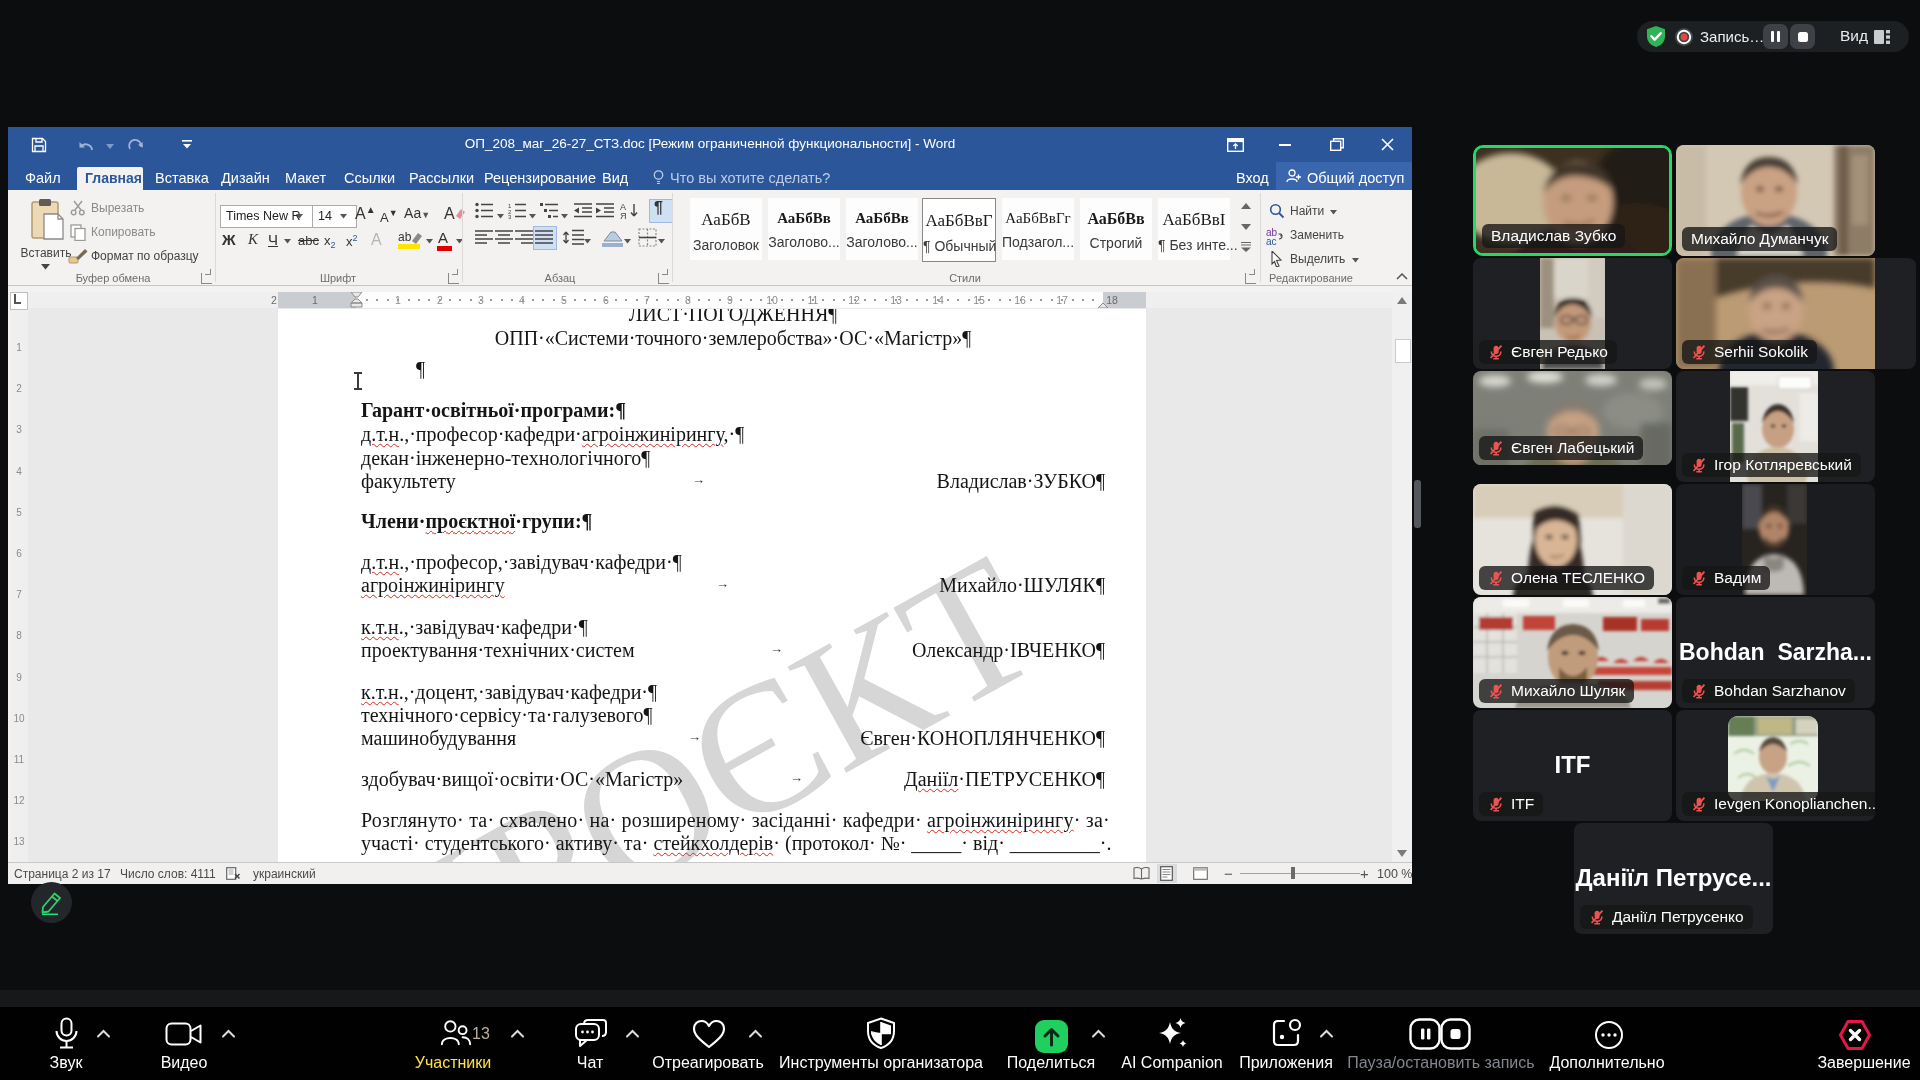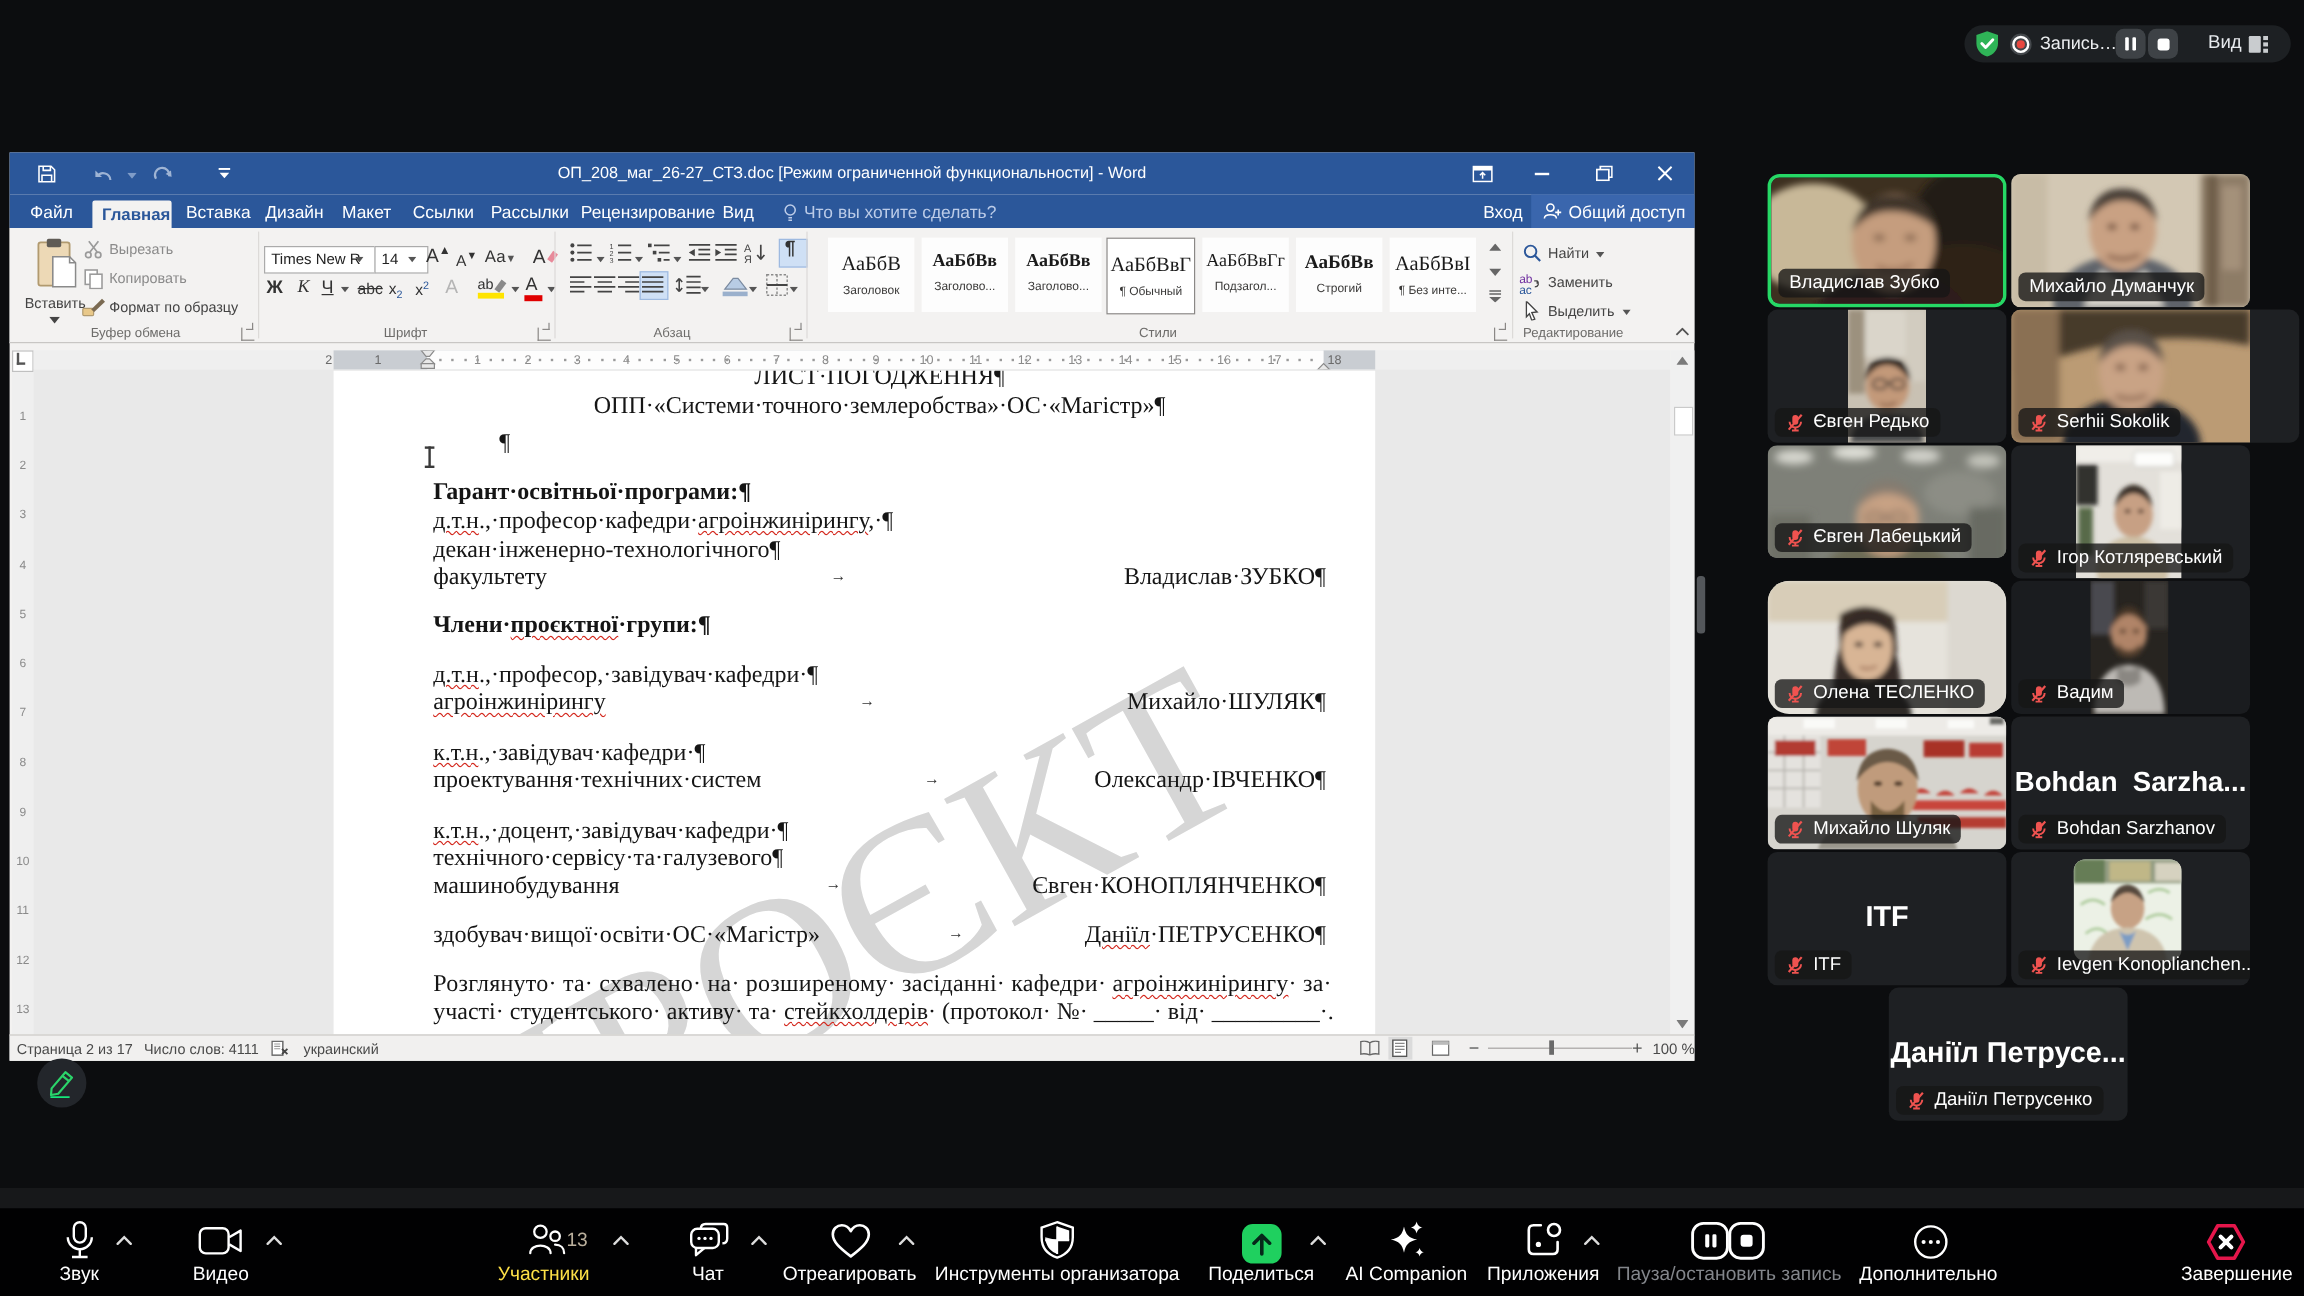--- a/index.html
+++ b/index.html
@@ -11,21 +11,21 @@
   .tabs{position:absolute;left:0;top:35px;width:1404px;height:28px;background:#2b579a;}
   .tab{position:absolute;top:40px;white-space:nowrap;height:23px;color:#fff;font-size:14.5px;line-height:23px;}
   .ribbon{position:absolute;left:0;top:63px;width:1404px;height:95px;background:#f3f2f1;border-bottom:1px solid #c8c6c4;}
   .glabel{position:absolute;font-size:11px;color:#6d6c6a;top:145px;text-align:center;white-space:nowrap;}
   .gsep{position:absolute;top:66px;height:89px;width:1px;background:#dcdad8;}
   .rtxt{font-size:12px;color:#444;white-space:nowrap;}
   .launch{position:absolute;width:10px;height:10px;border-left:1px solid #8a8886;border-bottom:1px solid #8a8886;}
   .launch:after{content:"";position:absolute;left:3px;top:-4px;width:5px;height:5px;border-right:1px solid #8a8886;border-bottom:1px solid #8a8886;}
   .sbox{position:absolute;top:71px;width:72px;height:62px;background:#fdfdfd;text-align:center;}
   .sbox .samp{font-family:"Liberation Serif",serif;font-size:17px;color:#1a1a1a;display:block;margin-top:12px;}
-  .sbox .nm{font-size:10px;color:#3b3a39;display:block;margin-top:7px;white-space:nowrap;}
+  .sbox .nm{font-size:14px;color:#3b3a39;display:block;margin-top:7px;white-space:nowrap;}
   .tile{position:absolute;width:199px;height:112px;background:#1e2023;border-radius:8px;overflow:hidden;}
   .lbl{position:absolute;left:6px;bottom:5px;height:24px;background:rgba(22,22,22,.78);border-radius:6px;
        color:#fff;font-size:15.5px;line-height:24px;padding:0 9px;white-space:nowrap;display:flex;align-items:center;}
   .lbl svg{margin-right:7px;}
   .bignm{position:absolute;left:0;right:0;text-align:center;color:#fff;font-weight:bold;font-size:24px;white-space:nowrap;overflow:hidden;}
   .doc{font-family:"Liberation Serif",serif;font-size:20px;color:#151515;position:absolute;white-space:nowrap;}
   .sq{text-decoration:underline;text-decoration-style:wavy;text-decoration-color:#d42a20;text-decoration-thickness:1px;text-underline-offset:2px;}
   .zlab{position:absolute;color:#fff;font-size:16px;text-align:center;white-space:nowrap;}
 </style>
 </head>
@@ -708,21 +708,21 @@
     <div class="lbl">
       <svg width="16" height="16" viewBox="0 0 16 16">
 <rect x="5.6" y="1.8" width="5" height="8.2" rx="2.5" fill="#ef5350"></rect>
 <path d="M3.3 7.5 a4.8 4.8 0 0 0 9.6 0" fill="none" stroke="#ef5350" stroke-width="1.6"></path>
 <path d="M8.1 12.3 v2.2 M5.3 14.7 h5.6" stroke="#ef5350" stroke-width="1.6"></path>
 <path d="M2.6 14 L13.4 1.6" stroke="#ef5350" stroke-width="1.8"></path>
 </svg>
       <span>Ігор Котляревський</span>
     </div>
   </div>
-<div class="tile" style="left:1473px;top:484px;width:199px;height:111px;border-radius:18px;">
+<div class="tile" style="left:1473px;top:484px;width:199px;height:111px;">
     <svg width="199" height="111" viewBox="0 0 199 111" style="position:absolute;left:0;top:0;">
 <defs>
         <filter id="bt" x="-30%" y="-30%" width="160%" height="160%">
           <feGaussianBlur stdDeviation="2"></feGaussianBlur>
         </filter>
       </defs>
 <rect width="199" height="111" fill="#e6e3dc"></rect>
 <g filter="url(#bt)">
 <rect x="0" y="0" width="199" height="34" fill="#d8cdb8"></rect>
 <rect x="150" y="0" width="49" height="111" fill="#dcd8d0"></rect>

